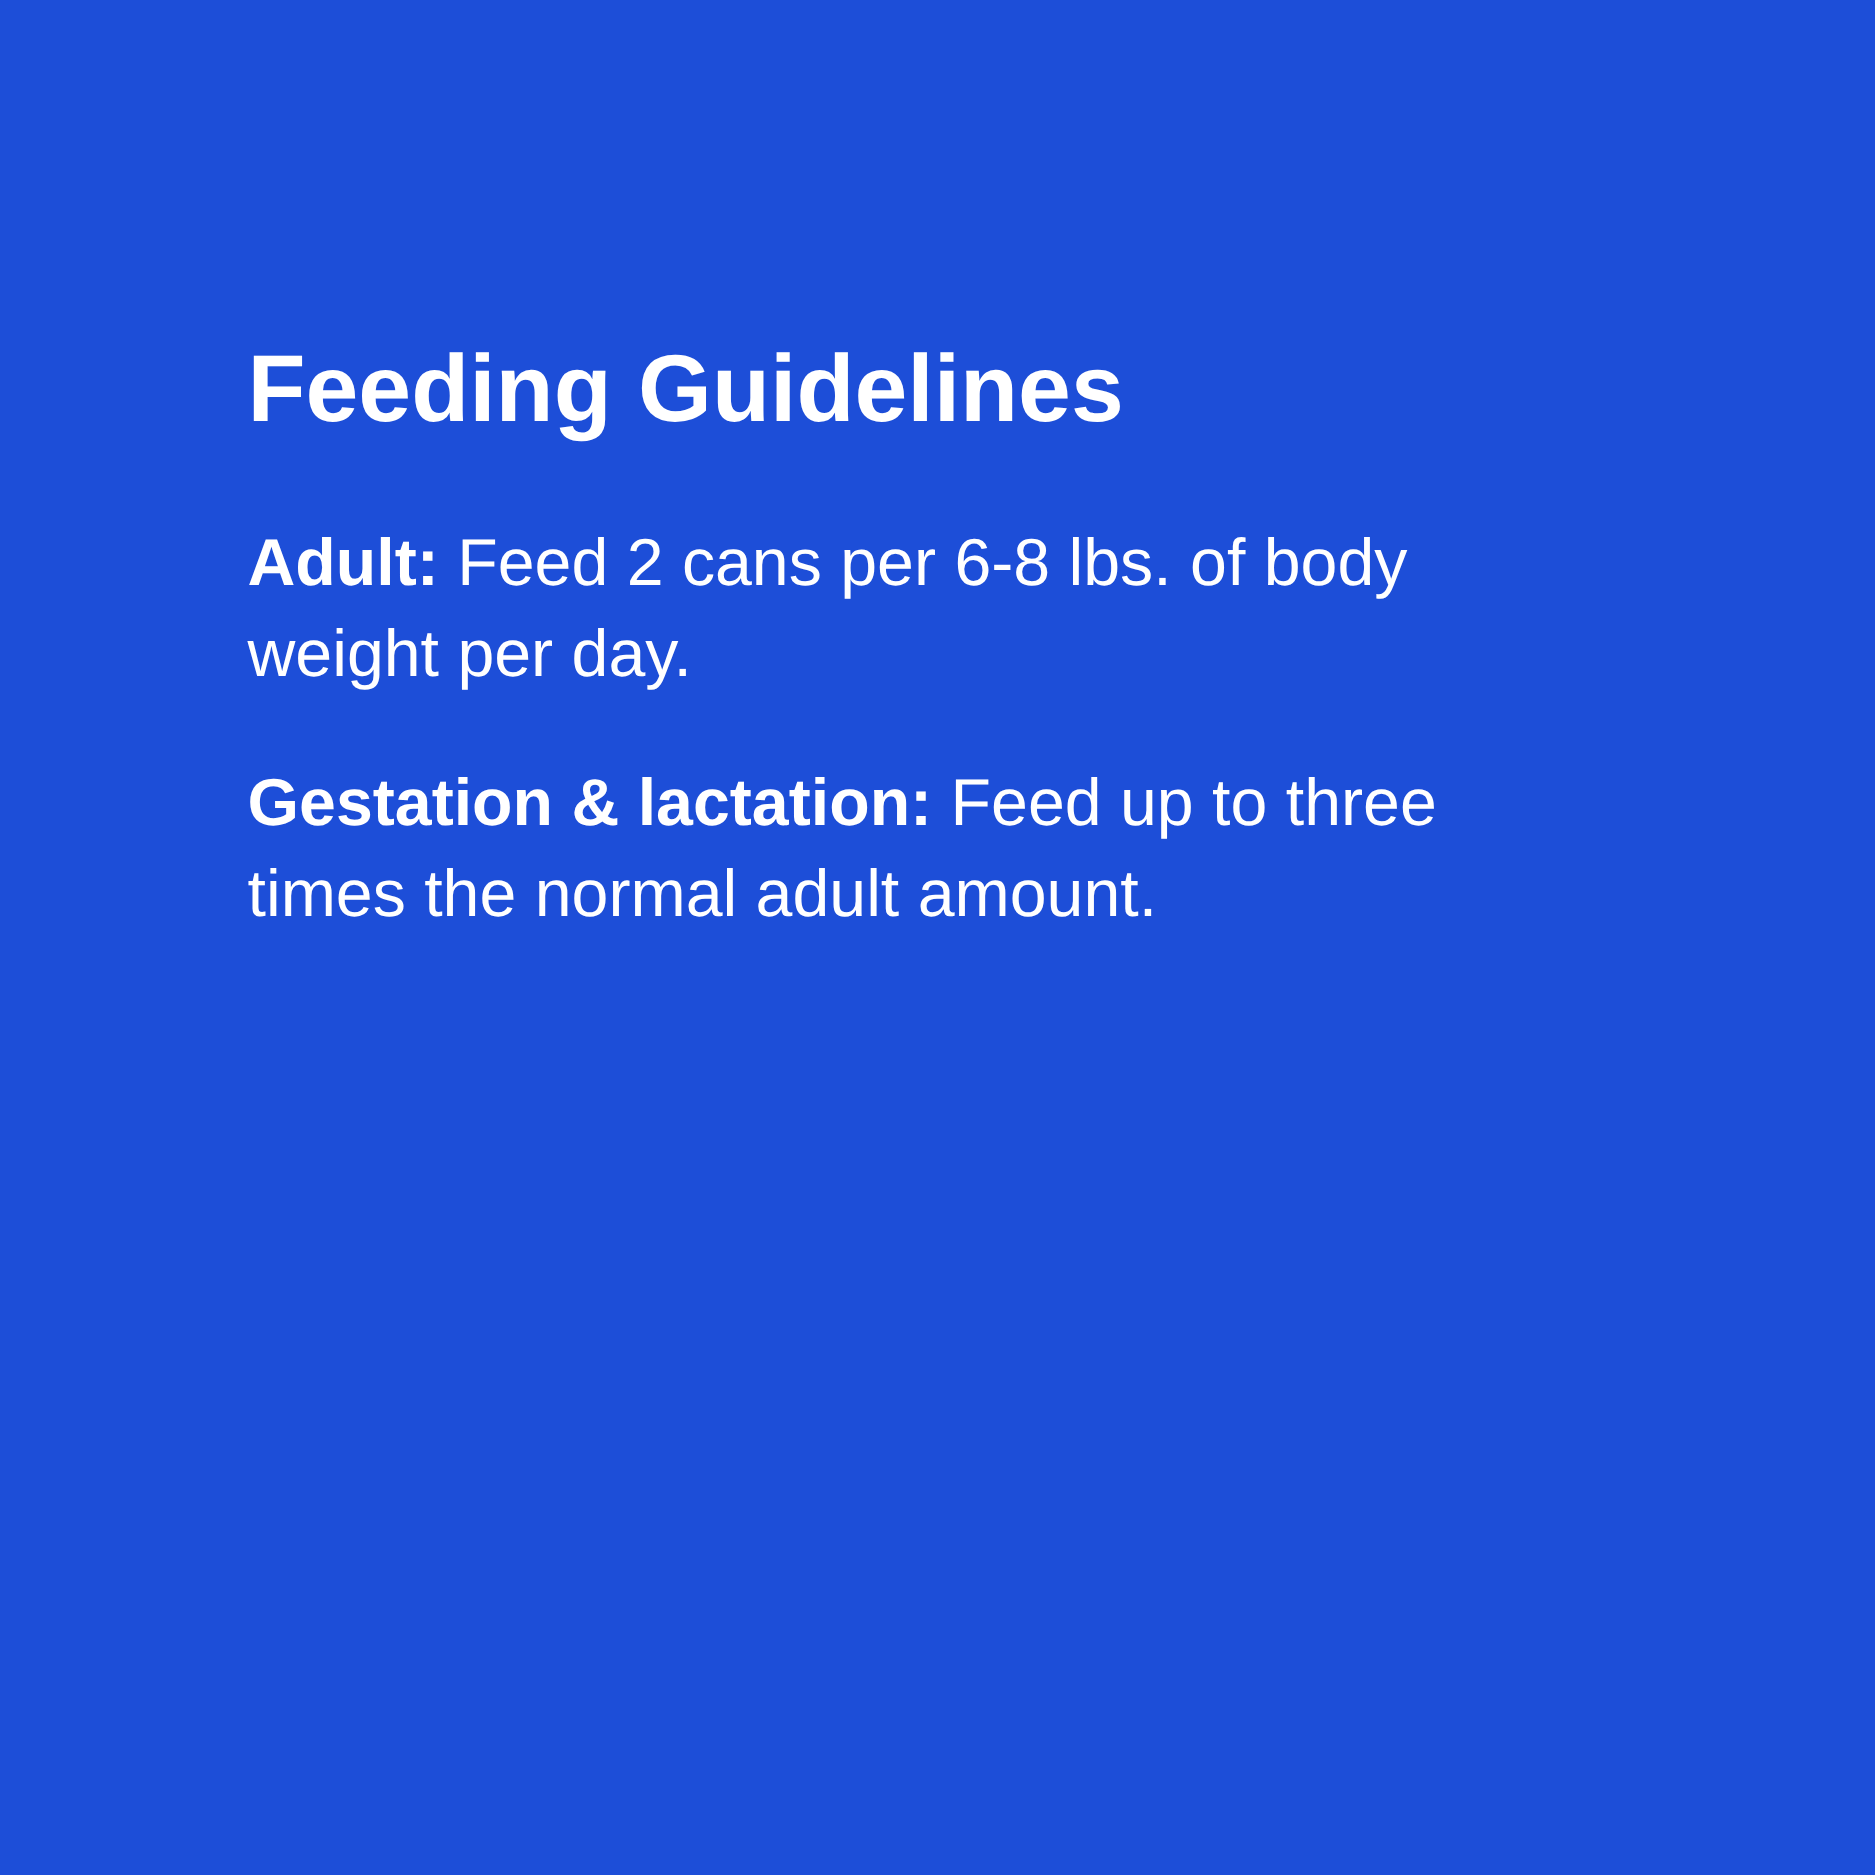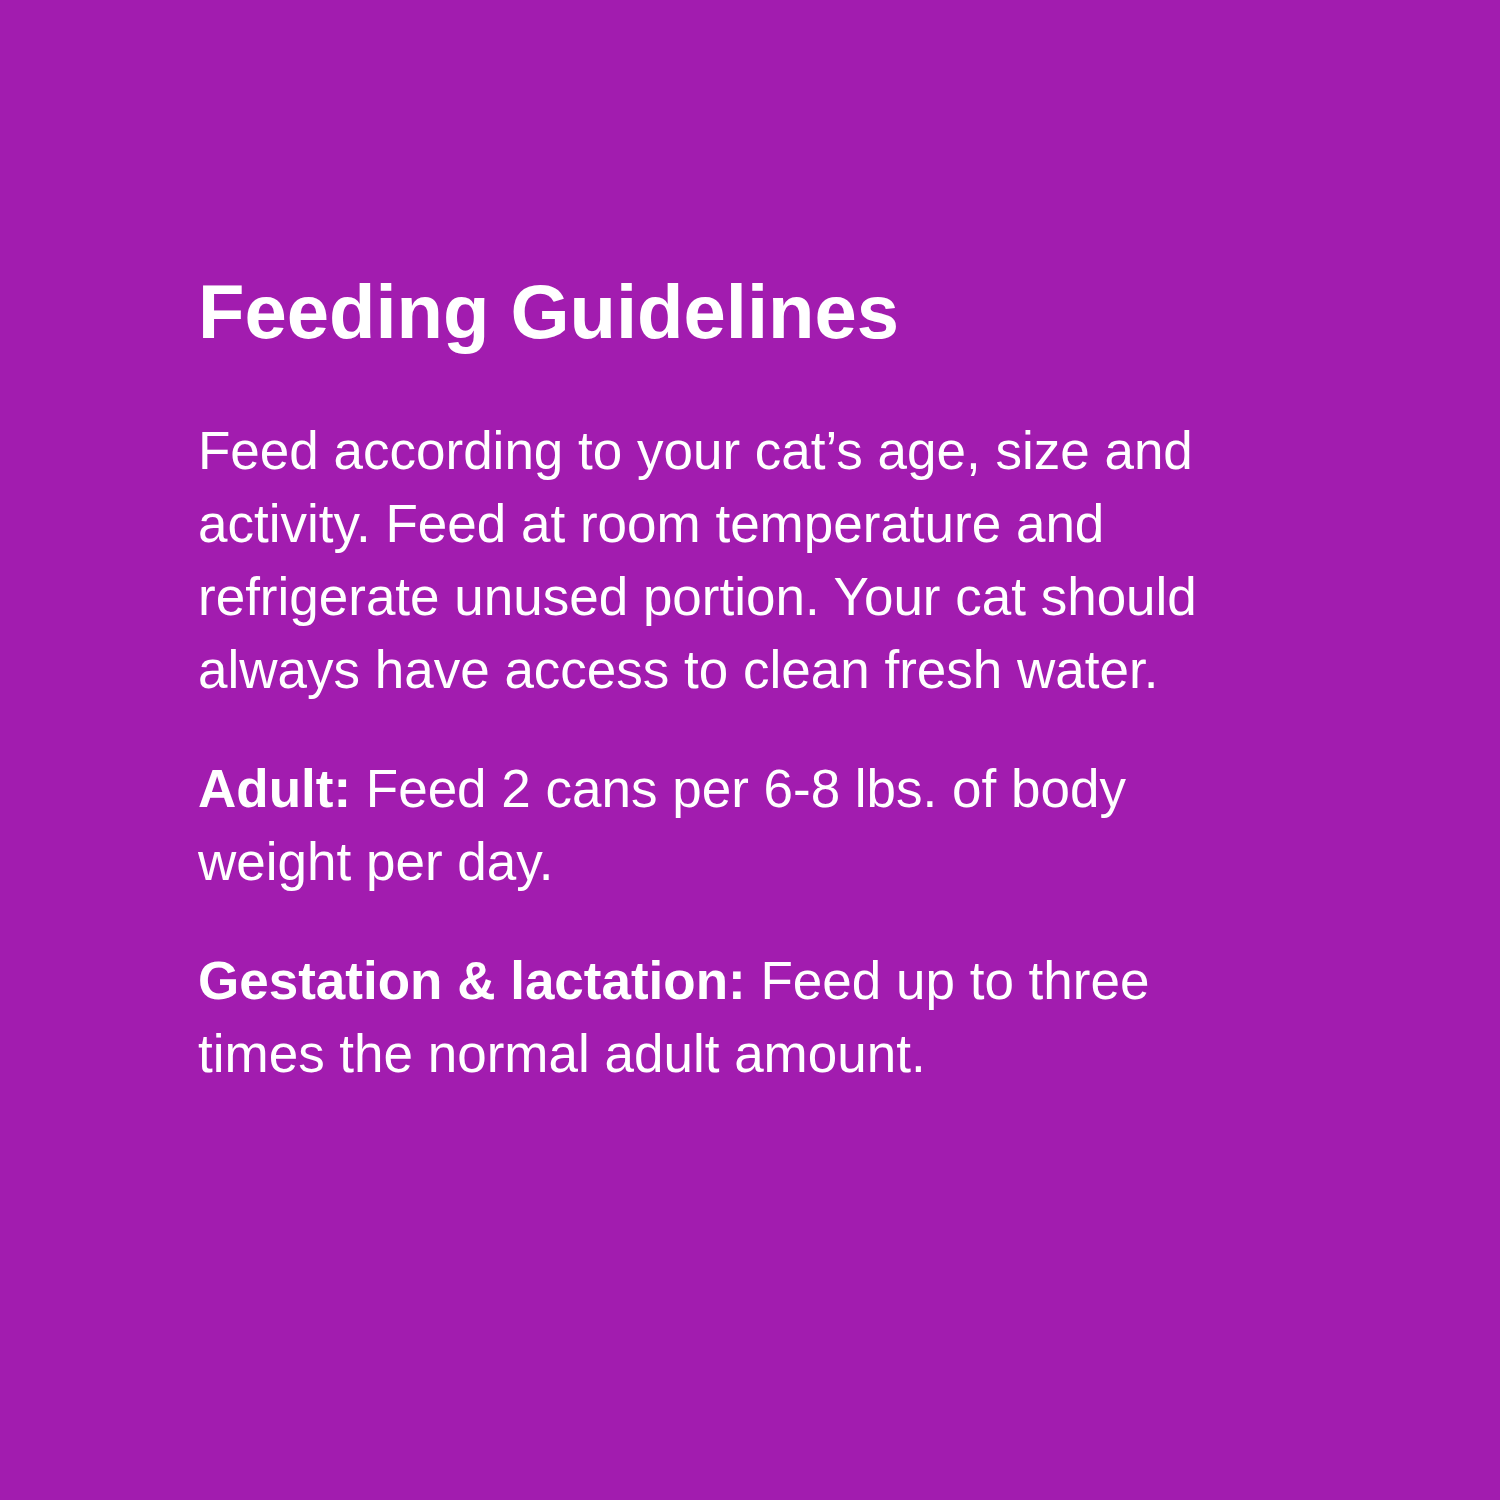--- a/index.html
+++ b/index.html
@@ -37,27 +37,23 @@
     margin-bottom: 46px;
     max-width: 1200px;
   }
   .section-label {
     font-weight: 800;
   }
 </style>
 </head>
 <body>
 
-<div class="panel" style="background-color: #a21caf; color: rgb(255, 255, 255);">
+<div class="panel" style="background-color: #1d4ed8; color: rgb(255, 255, 255);">
   <h1 class="panel-title">Feeding Guidelines</h1>
 
-  <p class="intro">Feed according to your cat’s age, size and
-activity. Feed at room temperature and
-refrigerate unused portion. Your cat should
-always have access to clean fresh water.</p>
 
   <p class="section"><span class="section-label">Adult:</span><span> Feed 2 cans per 6-8 lbs. of body
 weight per day.</span></p>
 
 
   <p class="section"><span class="section-label">Gestation &amp; lactation:</span><span> Feed up to three
 times the normal adult amount.</span></p>
 </div>
 
 </body></html>

